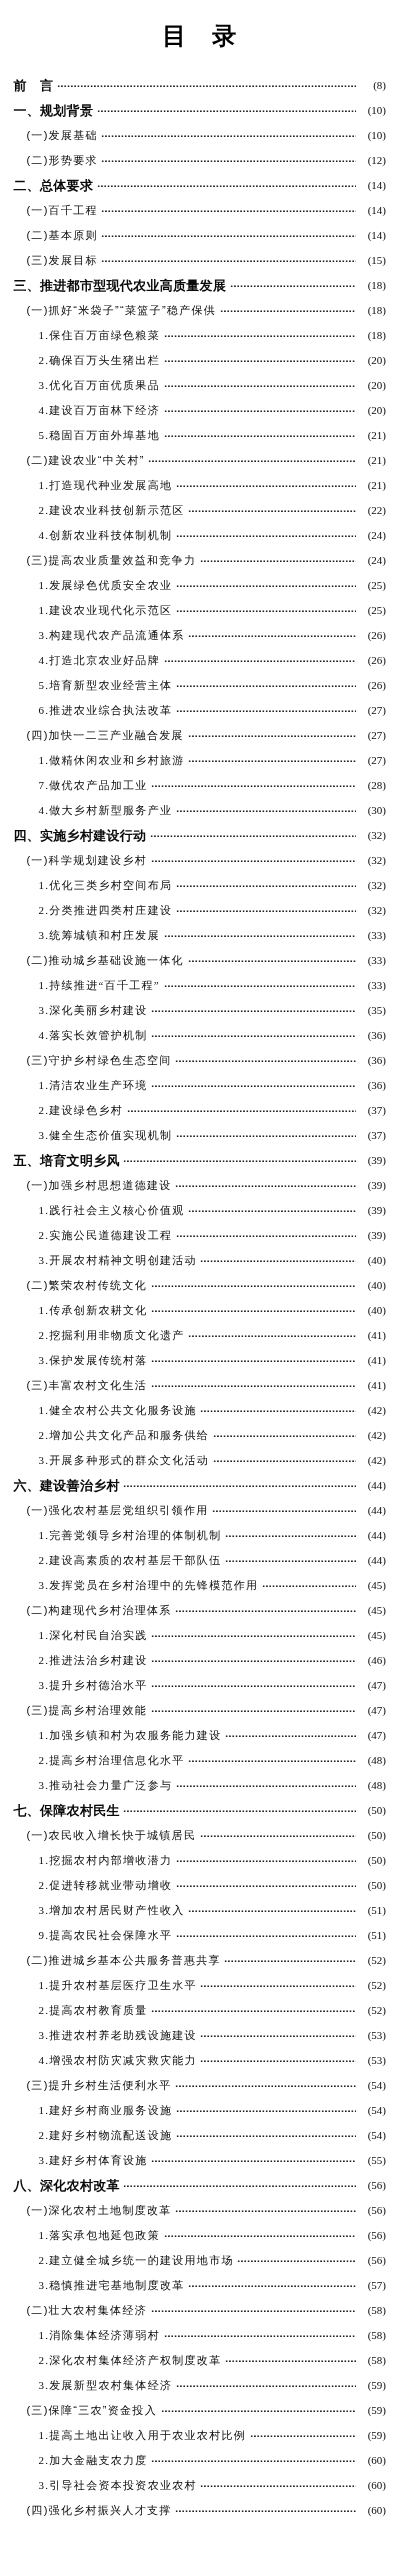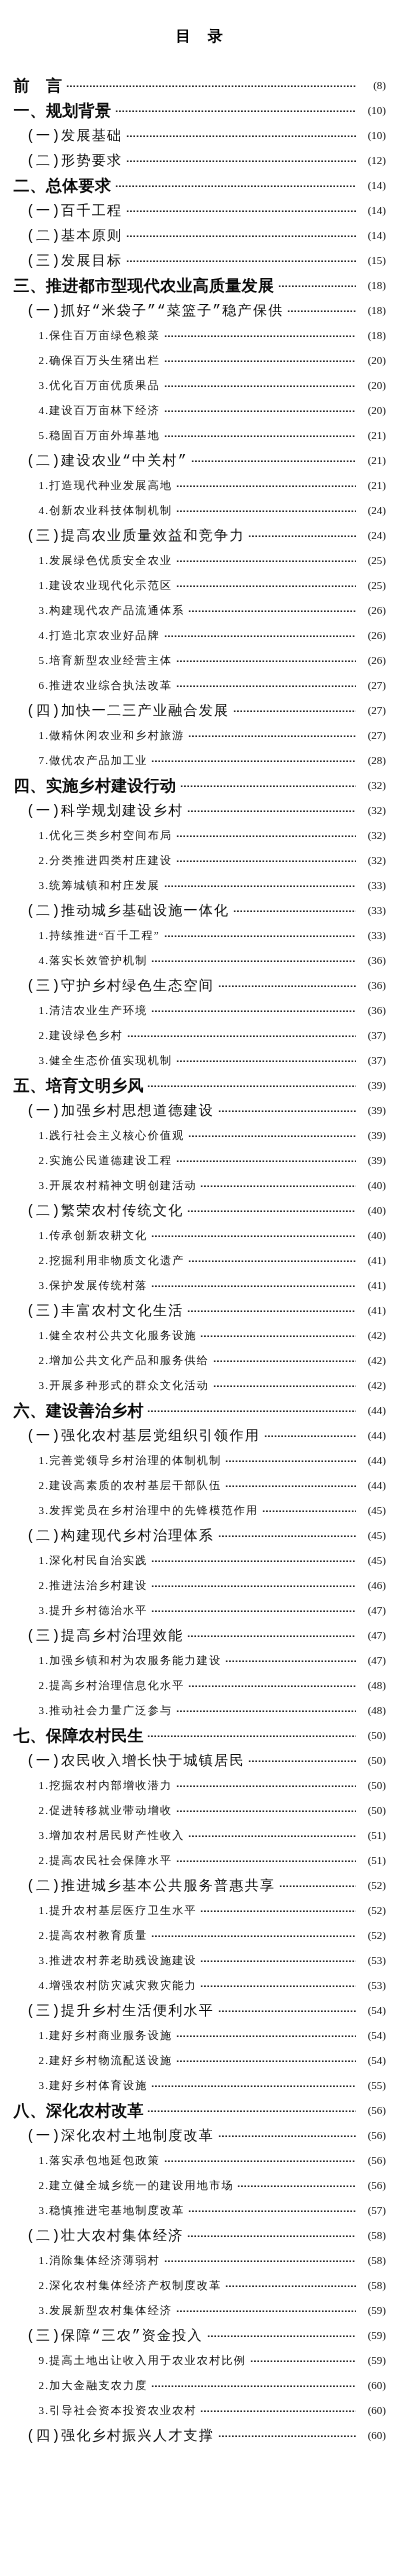--- a/index.html
+++ b/index.html
@@ -20,21 +20,21 @@
     height: 2736px;
     padding: 19.6px 14px 0 13.4px;
   }
   .title {
     margin: 0;
     height: 32px;
     line-height: 32px;
     text-align: center;
     font-family: "Liberation Serif", "DejaVu Serif", serif;
     font-weight: 900;
-    font-size: 15px;
+    font-size: 24px;
     letter-spacing: 1px;
     color: #000;
   }
   .toc-list {
     margin-top: 21.6px;
   }
   .row {
     display: flex;
     align-items: center;
     height: 25px;
@@ -43,28 +43,28 @@
   .label {
     white-space: nowrap;
     line-height: 1;
     flex: 0 0 auto;
   }
   
   .lv-chapter { padding-left: 0; }
   .lv-chapter .label {
     font-family: "Liberation Sans", "DejaVu Sans", sans-serif;
     font-weight: bold;
-    font-size: 16px;
+    font-size: 13px;
     letter-spacing: 0.3px;
   }
   
   .lv-section { padding-left: 13px; }
   .lv-section .label {
-    font-family: Liberation Mono, monospace;
-    font-size: 14px;
+    font-family: Liberation Sans, sans-serif;
+    font-size: 11px;
     letter-spacing: 1.3px;
   }
   
   .lv-item { padding-left: 25px; }
   .lv-item .label {
     font-family: "Liberation Serif", "DejaVu Serif", serif;
     font-size: 11px;
     letter-spacing: 1.3px;
   }
   .leader {
@@ -188,20 +188,25 @@
     <span class="leader"></span>
     <span class="page-num">(21)</span>
   </div>
 
   <div class="row lv-item">
     <span class="label">1.打造现代种业发展高地</span>
     <span class="leader"></span>
     <span class="page-num">(21)</span>
   </div>
 
+  <div class="row lv-item">
+    <span class="label">2.建设农业科技创新示范区</span>
+    <span class="leader"></span>
+    <span class="page-num">(22)</span>
+  </div>
 
 
   <div class="row lv-item">
     <span class="label">4.创新农业科技体制机制</span>
     <span class="leader"></span>
     <span class="page-num">(24)</span>
   </div>
 
   <div class="row lv-section">
     <span class="label">(三)提高农业质量效益和竞争力</span>
@@ -257,20 +262,25 @@
     <span class="page-num">(27)</span>
   </div>
 
   <div class="row lv-item">
     <span class="label">7.做优农产品加工业</span>
     <span class="leader"></span>
     <span class="page-num">(28)</span>
   </div>
 
 
+  <div class="row lv-item">
+    <span class="label">4.做大乡村新型服务产业</span>
+    <span class="leader"></span>
+    <span class="page-num">(30)</span>
+  </div>
 
   <div class="row lv-chapter">
     <span class="label">四、实施乡村建设行动</span>
     <span class="leader"></span>
     <span class="page-num">(32)</span>
   </div>
 
   <div class="row lv-section">
     <span class="label">(一)科学规划建设乡村</span>
     <span class="leader"></span>
@@ -301,20 +311,25 @@
     <span class="page-num">(33)</span>
   </div>
 
   <div class="row lv-item">
     <span class="label">1.持续推进“百千工程”</span>
     <span class="leader"></span>
     <span class="page-num">(33)</span>
   </div>
 
 
+  <div class="row lv-item">
+    <span class="label">3.深化美丽乡村建设</span>
+    <span class="leader"></span>
+    <span class="page-num">(35)</span>
+  </div>
 
   <div class="row lv-item">
     <span class="label">4.落实长效管护机制</span>
     <span class="leader"></span>
     <span class="page-num">(36)</span>
   </div>
 
   <div class="row lv-section">
     <span class="label">(三)守护乡村绿色生态空间</span>
     <span class="leader"></span>
@@ -519,21 +534,21 @@
     <span class="page-num">(50)</span>
   </div>
 
   <div class="row lv-item">
     <span class="label">3.增加农村居民财产性收入</span>
     <span class="leader"></span>
     <span class="page-num">(51)</span>
   </div>
 
   <div class="row lv-item">
-    <span class="label">2.提高农民社会保障水平</span>
+    <span class="label">9.提高农民社会保障水平</span>
     <span class="leader"></span>
     <span class="page-num">(51)</span>
   </div>
 
   <div class="row lv-section">
     <span class="label">(二)推进城乡基本公共服务普惠共享</span>
     <span class="leader"></span>
     <span class="page-num">(52)</span>
   </div>
 
@@ -639,21 +654,21 @@
     <span class="page-num">(59)</span>
   </div>
 
   <div class="row lv-section">
     <span class="label">(三)保障“三农”资金投入</span>
     <span class="leader"></span>
     <span class="page-num">(59)</span>
   </div>
 
   <div class="row lv-item">
-    <span class="label">9.提高土地出让收入用于农业农村比例</span>
+    <span class="label">1.提高土地出让收入用于农业农村比例</span>
     <span class="leader"></span>
     <span class="page-num">(59)</span>
   </div>
 
   <div class="row lv-item">
     <span class="label">2.加大金融支农力度</span>
     <span class="leader"></span>
     <span class="page-num">(60)</span>
   </div>
 

